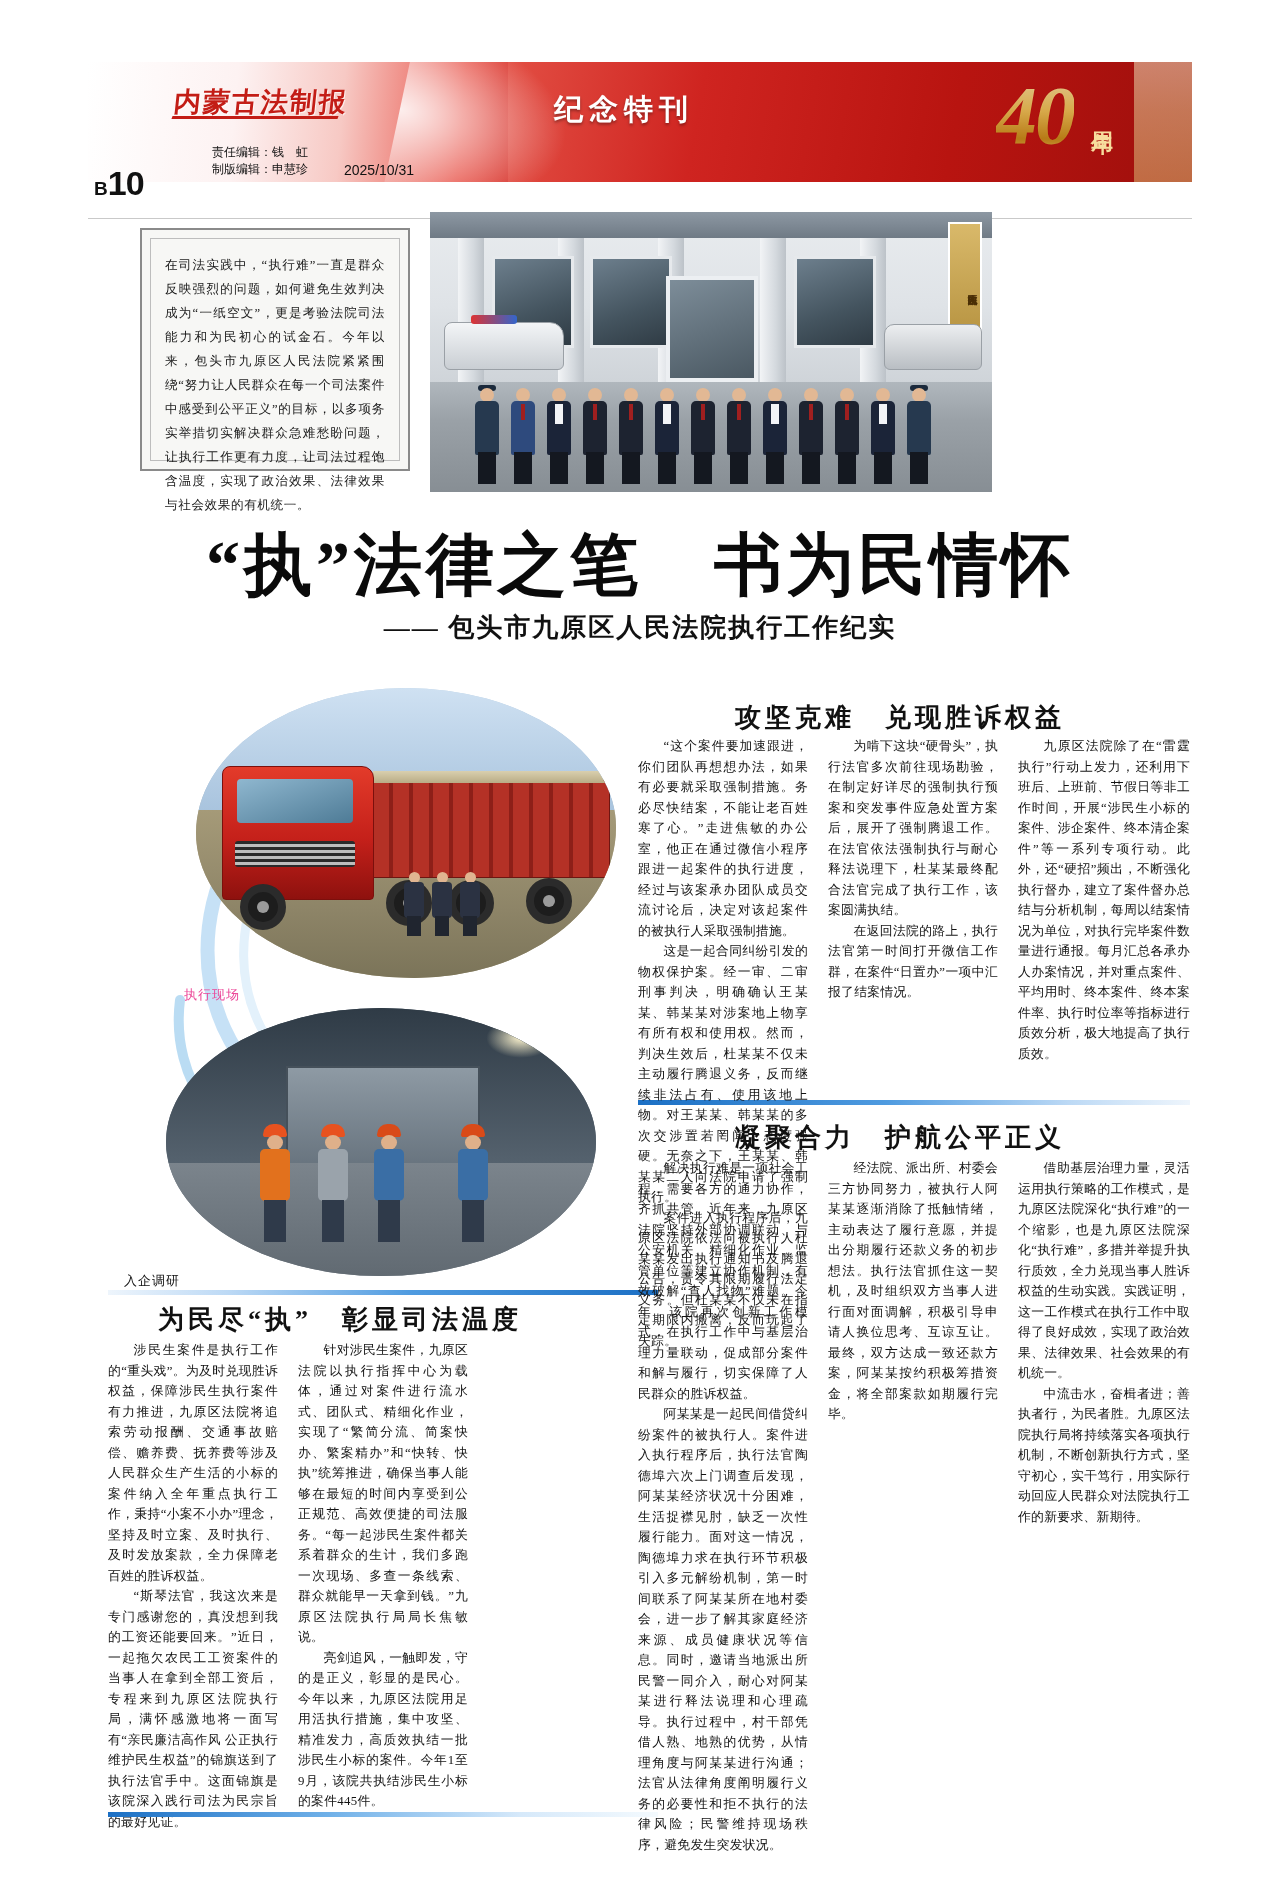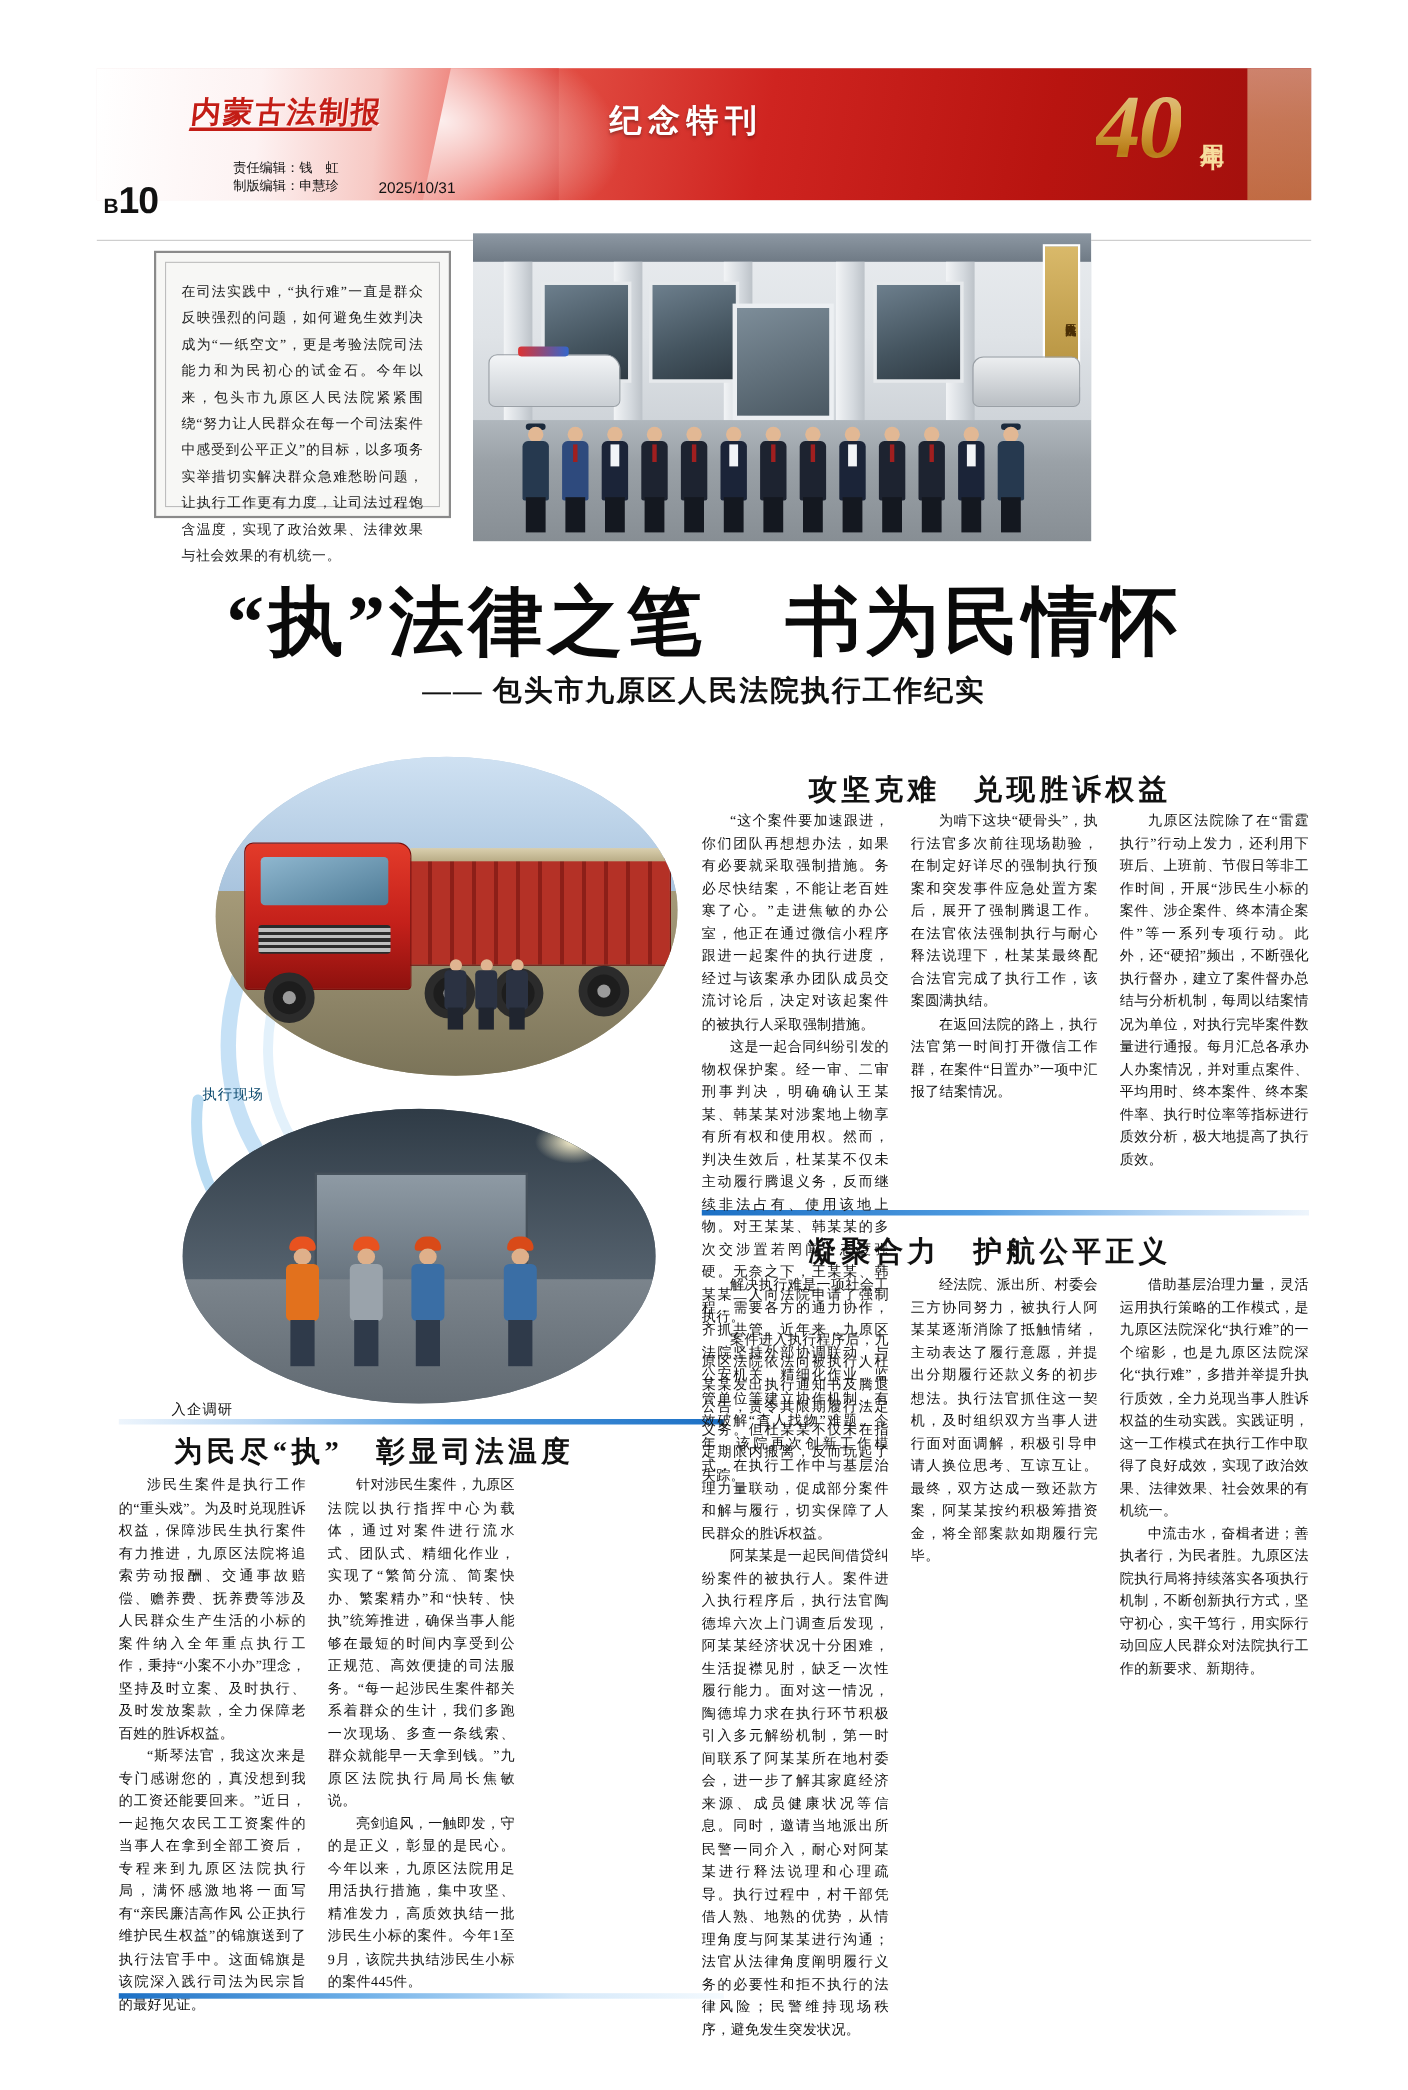--- a/index.html
+++ b/index.html
@@ -221,42 +221,42 @@
     background:repeating-linear-gradient(90deg,#b43126 0 16px,#8d1f18 16px 20px);
     border:1px solid #6e1511;
   }
   .pt-trailer .top{position:absolute;left:0;top:-10px;width:100%;height:12px;background:linear-gradient(180deg,#d9cfae,#b9ac86);}
   .pt-person{position:absolute;bottom:42px;width:20px;height:64px;}
   .pt-person .h{position:absolute;left:5px;top:0;width:11px;height:11px;border-radius:50%;background:#e0b591;}
   .pt-person .b{position:absolute;left:0;top:10px;width:20px;height:36px;border-radius:4px;background:#2b3242;}
   .pt-person .l{position:absolute;left:3px;top:44px;width:14px;height:20px;background:#20252f;}
   .cap-truck{
     position:absolute;left:152px;top:986px;width:120px;text-align:center;
-    font-family:Liberation Sans, sans-serif;font-size:13px;color:#0c4a6e;letter-spacing:1px;
+    font-family:Liberation Sans, sans-serif;font-size:13px;color:#ec4899;letter-spacing:1px;
   }
   .photo-survey{
     position:absolute;left:166px;top:1008px;width:430px;height:268px;
     border-radius:50% 50% 50% 50% / 50% 50% 50% 50%;
     overflow:hidden;
     background:linear-gradient(180deg,#3c4a57 0%,#5a6672 40%,#6f7a83 100%);
   }
   .ps-wall{position:absolute;left:0;top:0;width:100%;height:58%;background:linear-gradient(180deg,#2f3b46,#55626e);}
   .ps-machine{position:absolute;left:120px;top:58px;width:190px;height:120px;background:linear-gradient(180deg,#8e9aa4,#5f6b76);border:2px solid #45505a;}
   .ps-floor{position:absolute;left:0;top:58%;width:100%;height:42%;background:linear-gradient(180deg,#7b848c,#616a72);}
   .ps-light{position:absolute;right:40px;top:10px;width:70px;height:40px;background:radial-gradient(ellipse at center,#fff6d0,rgba(255,246,208,0) 70%);}
   .worker{position:absolute;bottom:34px;width:34px;height:118px;}
   .worker .helm{position:absolute;left:5px;top:0;width:24px;height:13px;border-radius:12px 12px 3px 3px;background:#e8521f;}
   .worker .head{position:absolute;left:9px;top:11px;width:16px;height:15px;border-radius:50%;background:#dfb08a;}
   .worker .body{position:absolute;left:2px;top:25px;width:30px;height:52px;border-radius:5px;background:#e2711d;}
   .worker .legs{position:absolute;left:6px;top:76px;width:22px;height:42px;background:#2f3a4a;}
   .worker.blue .body{background:#3a6ea5;}
   .worker.blue .helm{background:#d94a18;}
   .worker.grey .body{background:#9aa3ab;}
   .cap-survey{
-    position:absolute;left:124px;top:1272px;width:120px;text-align:center;
+    position:absolute;left:124px;top:1272px;width:120px;
     font-family:"Liberation Serif",serif;font-size:13px;color:#111;letter-spacing:1px;
   }
   
   .sec-head{
     font-family:"Liberation Serif",serif;font-weight:bold;
     font-size:26px;letter-spacing:4px;color:#111;text-align:center;
   }
   .rule-blue{
     position:absolute;height:5px;
     background:linear-gradient(90deg,#1b6fc4 0%,#4f9be0 45%,#bcd9f5 78%,#eef5fc 100%);

